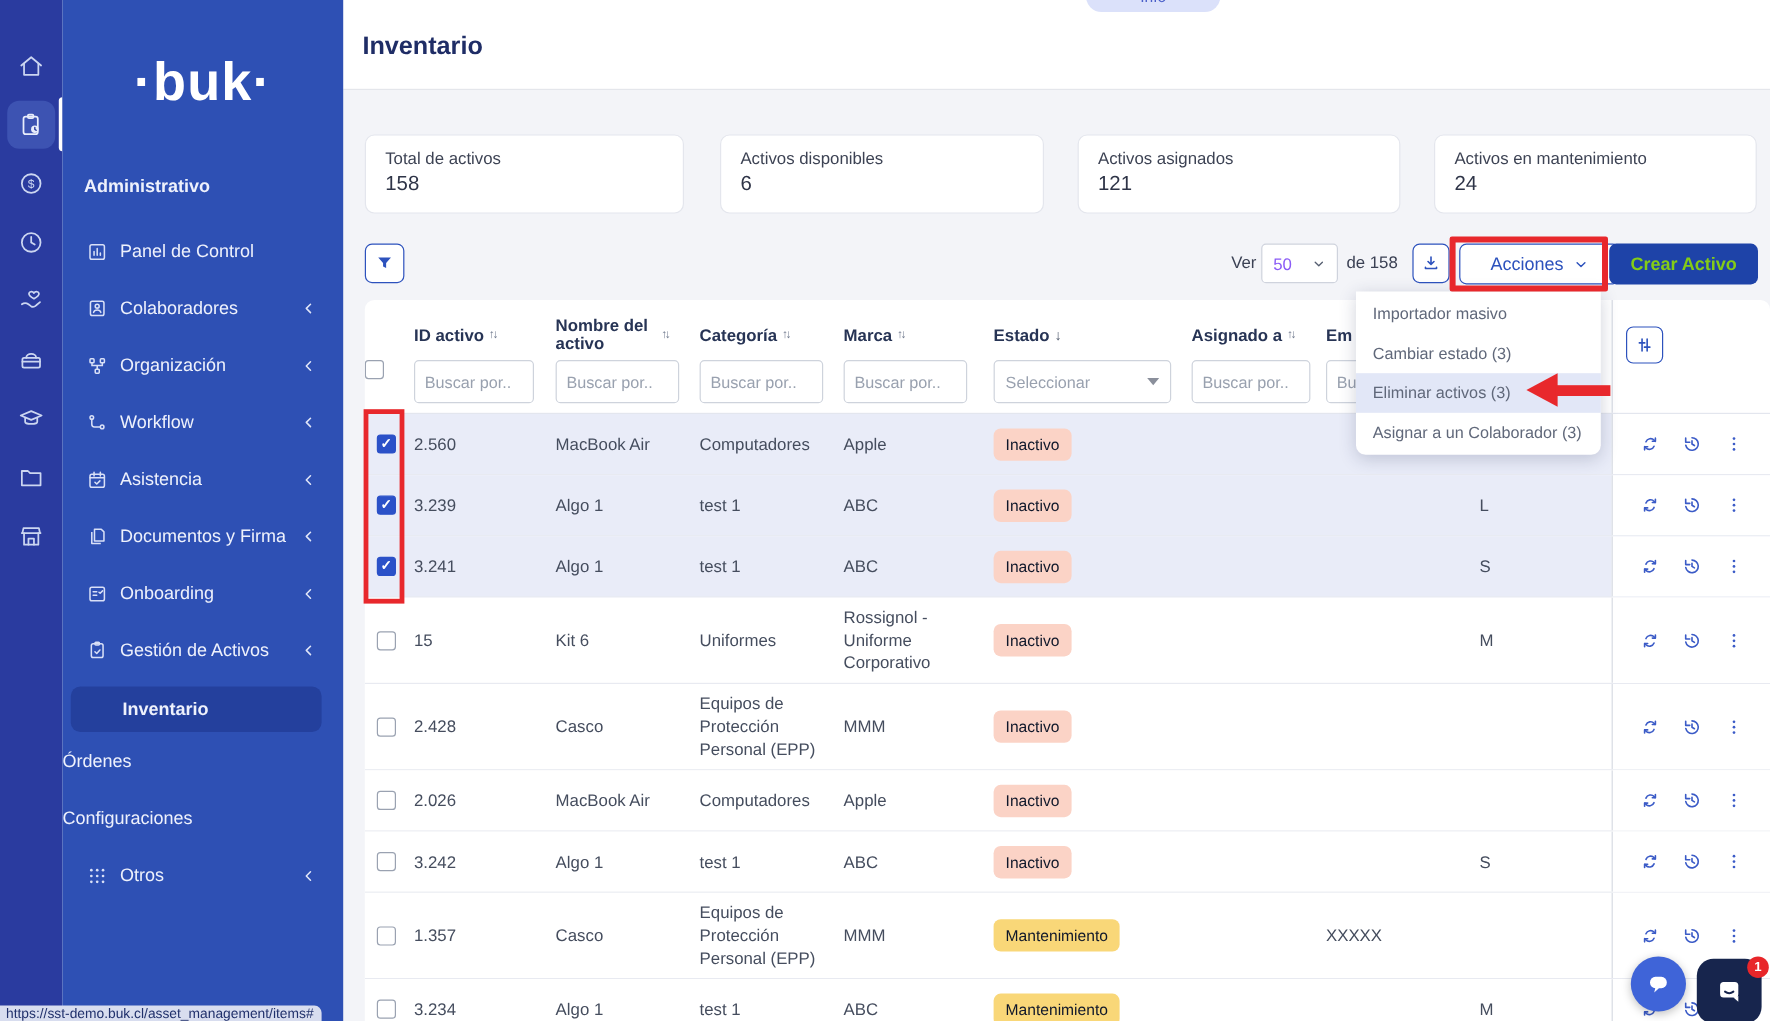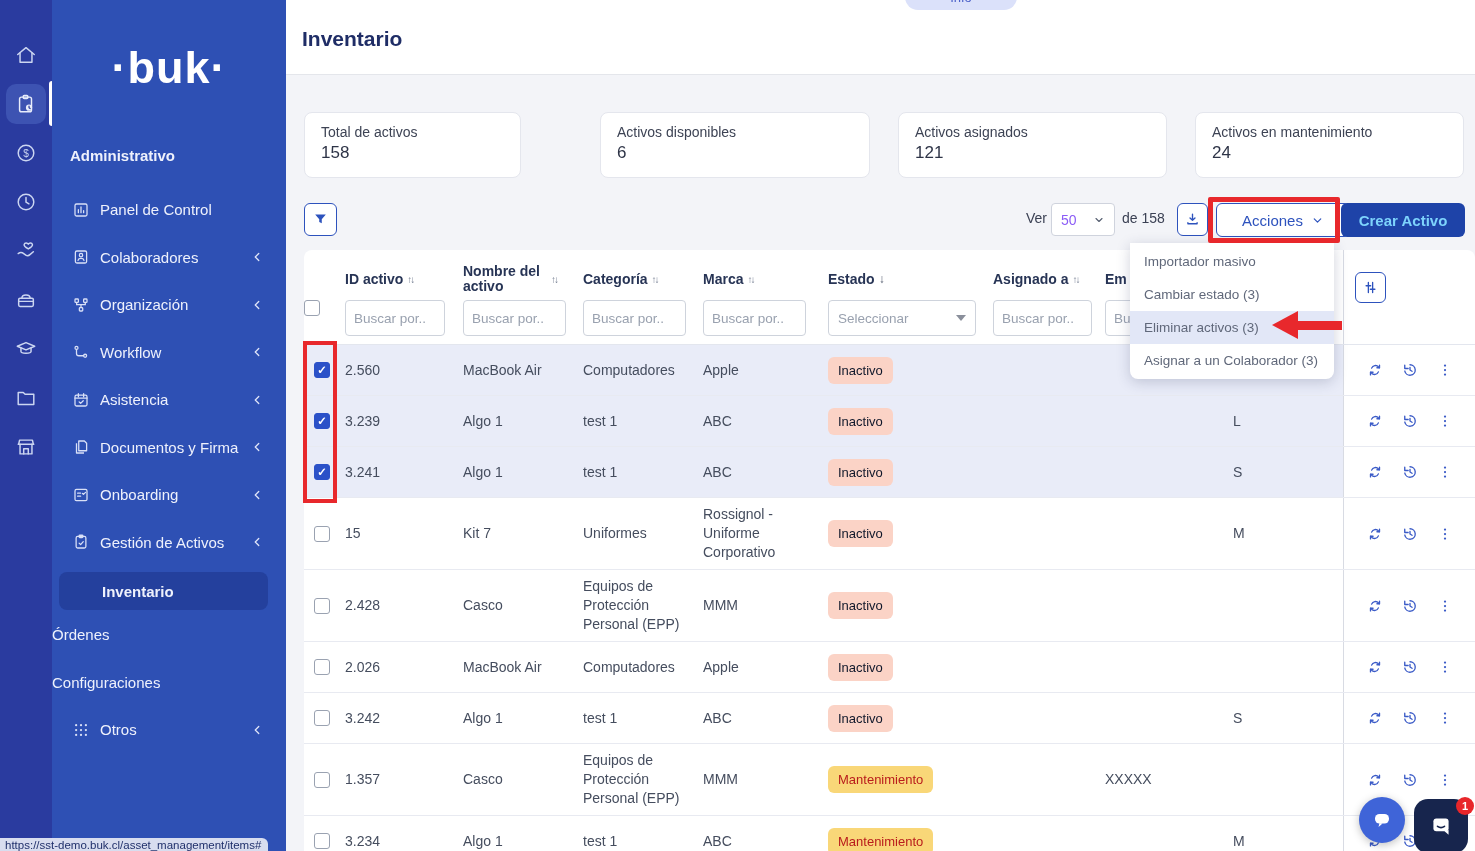--- a/index.html
+++ b/index.html
@@ -36,21 +36,21 @@
   .stat-label { font-size:14px; color:#3d4354; }
   .stat-value { font-size:17px; color:#2e3447; margin-top:3px; }
 
   .btn-outline { border:1.5px solid #2d52bd; background:#fff; border-radius:6px; color:#2d52bd; display:flex; align-items:center; justify-content:center; cursor:pointer; }
   .filter-btn { position:absolute; left:18px; top:203px; width:33px; height:33px; }
   .ver-label { position:absolute; left:740px; top:210px; font-size:14px; color:#3b4154; }
   .page-size { position:absolute; left:765px; top:203px; width:64px; height:33px; border:1px solid #cfd3dd; border-radius:4px; background:#fff; display:flex; align-items:center; justify-content:space-between; padding:0 9px; font-size:14px; color:#8b5cf6; cursor:pointer; }
   .of-label { position:absolute; left:836px; top:210px; font-size:14px; color:#3b4154; }
   .download-btn { position:absolute; left:891px; top:203px; width:31px; height:33px; }
   .actions-btn { position:absolute; left:930px; top:203px; width:134px; height:34px; font-size:15px; gap:8px; }
-  .create-btn { position:absolute; left:1055px; top:203px; width:124px; height:34px; background:#1e43a8; color:#7dd3fc; border:none; border-radius:6px; font-size:15px; font-weight:700; display:flex; align-items:center; justify-content:center; cursor:pointer; }
+  .create-btn { position:absolute; left:1055px; top:203px; width:124px; height:34px; background:#1e43a8; color:#84cc16; border:none; border-radius:6px; font-size:15px; font-weight:700; display:flex; align-items:center; justify-content:center; cursor:pointer; }
 
   
   .table-card { position:absolute; left:18px; top:250px; right:0; bottom:0; background:#fff; border-radius:8px 8px 0 0; overflow:hidden; }
   .grid-cols { display:grid; grid-template-columns:36px 118px 120px 120px 125px 165px 112px 105px 85px 1fr 132px; }
   .thead { height:95px; border-bottom:1px solid #e3e6ee; position:relative; }
   .thead::after { content:''; position:absolute; left:1039px; top:0; bottom:0; width:1px; background:#d8dbe3; }
   .hc { display:flex; flex-direction:column; gap:6px; padding:14px 8px 0 5px; }
   .hl { height:30px; display:flex; align-items:center; font-size:14px; font-weight:700; color:#273455; gap:4px; line-height:15px; }
   .hl .wrap2 { max-width:84px; }
   .sort { font-size:10px; color:#707a8e; letter-spacing:-2px; font-weight:400; }
@@ -67,21 +67,21 @@
 
   .trow { border-bottom:1px solid #e8eaf1; min-height:51px; align-items:center; background:#fff; }
   .trow.selected { background:#e9ecf8; }
   .cell { font-size:14px; color:#454d5e; padding:7px 8px 7px 5px; line-height:19px; }
   .trow .c-check { align-self:stretch; align-items:center; padding:0; }
   .c-talla { padding-left:28px; }
   .c-actions { align-self:stretch; display:flex; align-items:center; gap:17px; padding-left:22px; background:#fff; border-left:1px solid #d8dbe3; }
   .ricon { width:18px; height:18px; display:flex; cursor:pointer; }
   .badge { display:inline-block; padding:4px 10px; border-radius:6px; font-size:13px; white-space:nowrap; }
   .badge-inactivo { background:#fbd3c6; color:#0f172a; }
-  .badge-mantenimiento { background:#f9d778; color:#b91c1c; }
+  .badge-mantenimiento { background:#f9d778; color:#0f172a; }
 
   
   .dropdown { position:absolute; left:844px; top:243px; width:204px; background:#fff; border-radius:0 0 8px 8px; box-shadow:0 3px 14px rgba(40,50,90,.22); z-index:30; padding:2px 0; }
   .dd-item { height:33px; display:flex; align-items:center; padding-left:14px; font-size:13.5px; color:#60687a; white-space:nowrap; cursor:pointer; }
   .dd-item.highlight { background:#e2e7f7; }
 
   
   .ann { position:absolute; z-index:40; pointer-events:none; }
   .ann-actions-rect { left:922px; top:197px; width:132px; height:46px; border:5px solid #e8282c; border-radius:2px; }
   .ann-check-rect { left:17px; top:341px; width:34px; height:162px; border:4px solid #e8282c; }
@@ -345,21 +345,21 @@
       </div>
     </div>
   </div>
 
   <div class="main">
     <div class="topbar">
       <div class="page-title">Inventario</div>
     </div>
     <div class="info-pill">Info</div>
 
-    <div class="stat-card" style="left:18px;width:217px;">
+    <div class="stat-card" style="left:18px;width:266px;">
       <div class="stat-label">Total de activos</div>
       <div class="stat-value">158</div>
     </div>
     <div class="stat-card" style="left:314px;width:270px;">
       <div class="stat-label">Activos disponibles</div>
       <div class="stat-value">6</div>
     </div>
     <div class="stat-card" style="left:612px;width:269px;">
       <div class="stat-label">Activos asignados</div>
       <div class="stat-value">121</div>
@@ -590,21 +590,21 @@
                 </svg>
               </span>
             </div>
           </div>
 
           <div class="trow grid-cols">
             <div class="cell c-check">
               <span class="cb"></span>
             </div>
             <div class="cell">15</div>
-            <div class="cell">Kit 7</div>
+            <div class="cell">Kit 6</div>
             <div class="cell">Uniformes</div>
             <div class="cell">Rossignol - Uniforme Corporativo</div>
             <div class="cell"><span class="badge badge-inactivo">Inactivo</span></div>
             <div class="cell"></div>
             <div class="cell"></div>
             <div class="cell c-talla">M</div>
             <div class="cell"></div>
             <div class="c-actions">
               <span class="ricon">
                 <svg width="18" height="18" viewBox="0 0 24 24" fill="none" stroke="#3b5bc7" stroke-width="1.8" stroke-linecap="round" stroke-linejoin="round">

